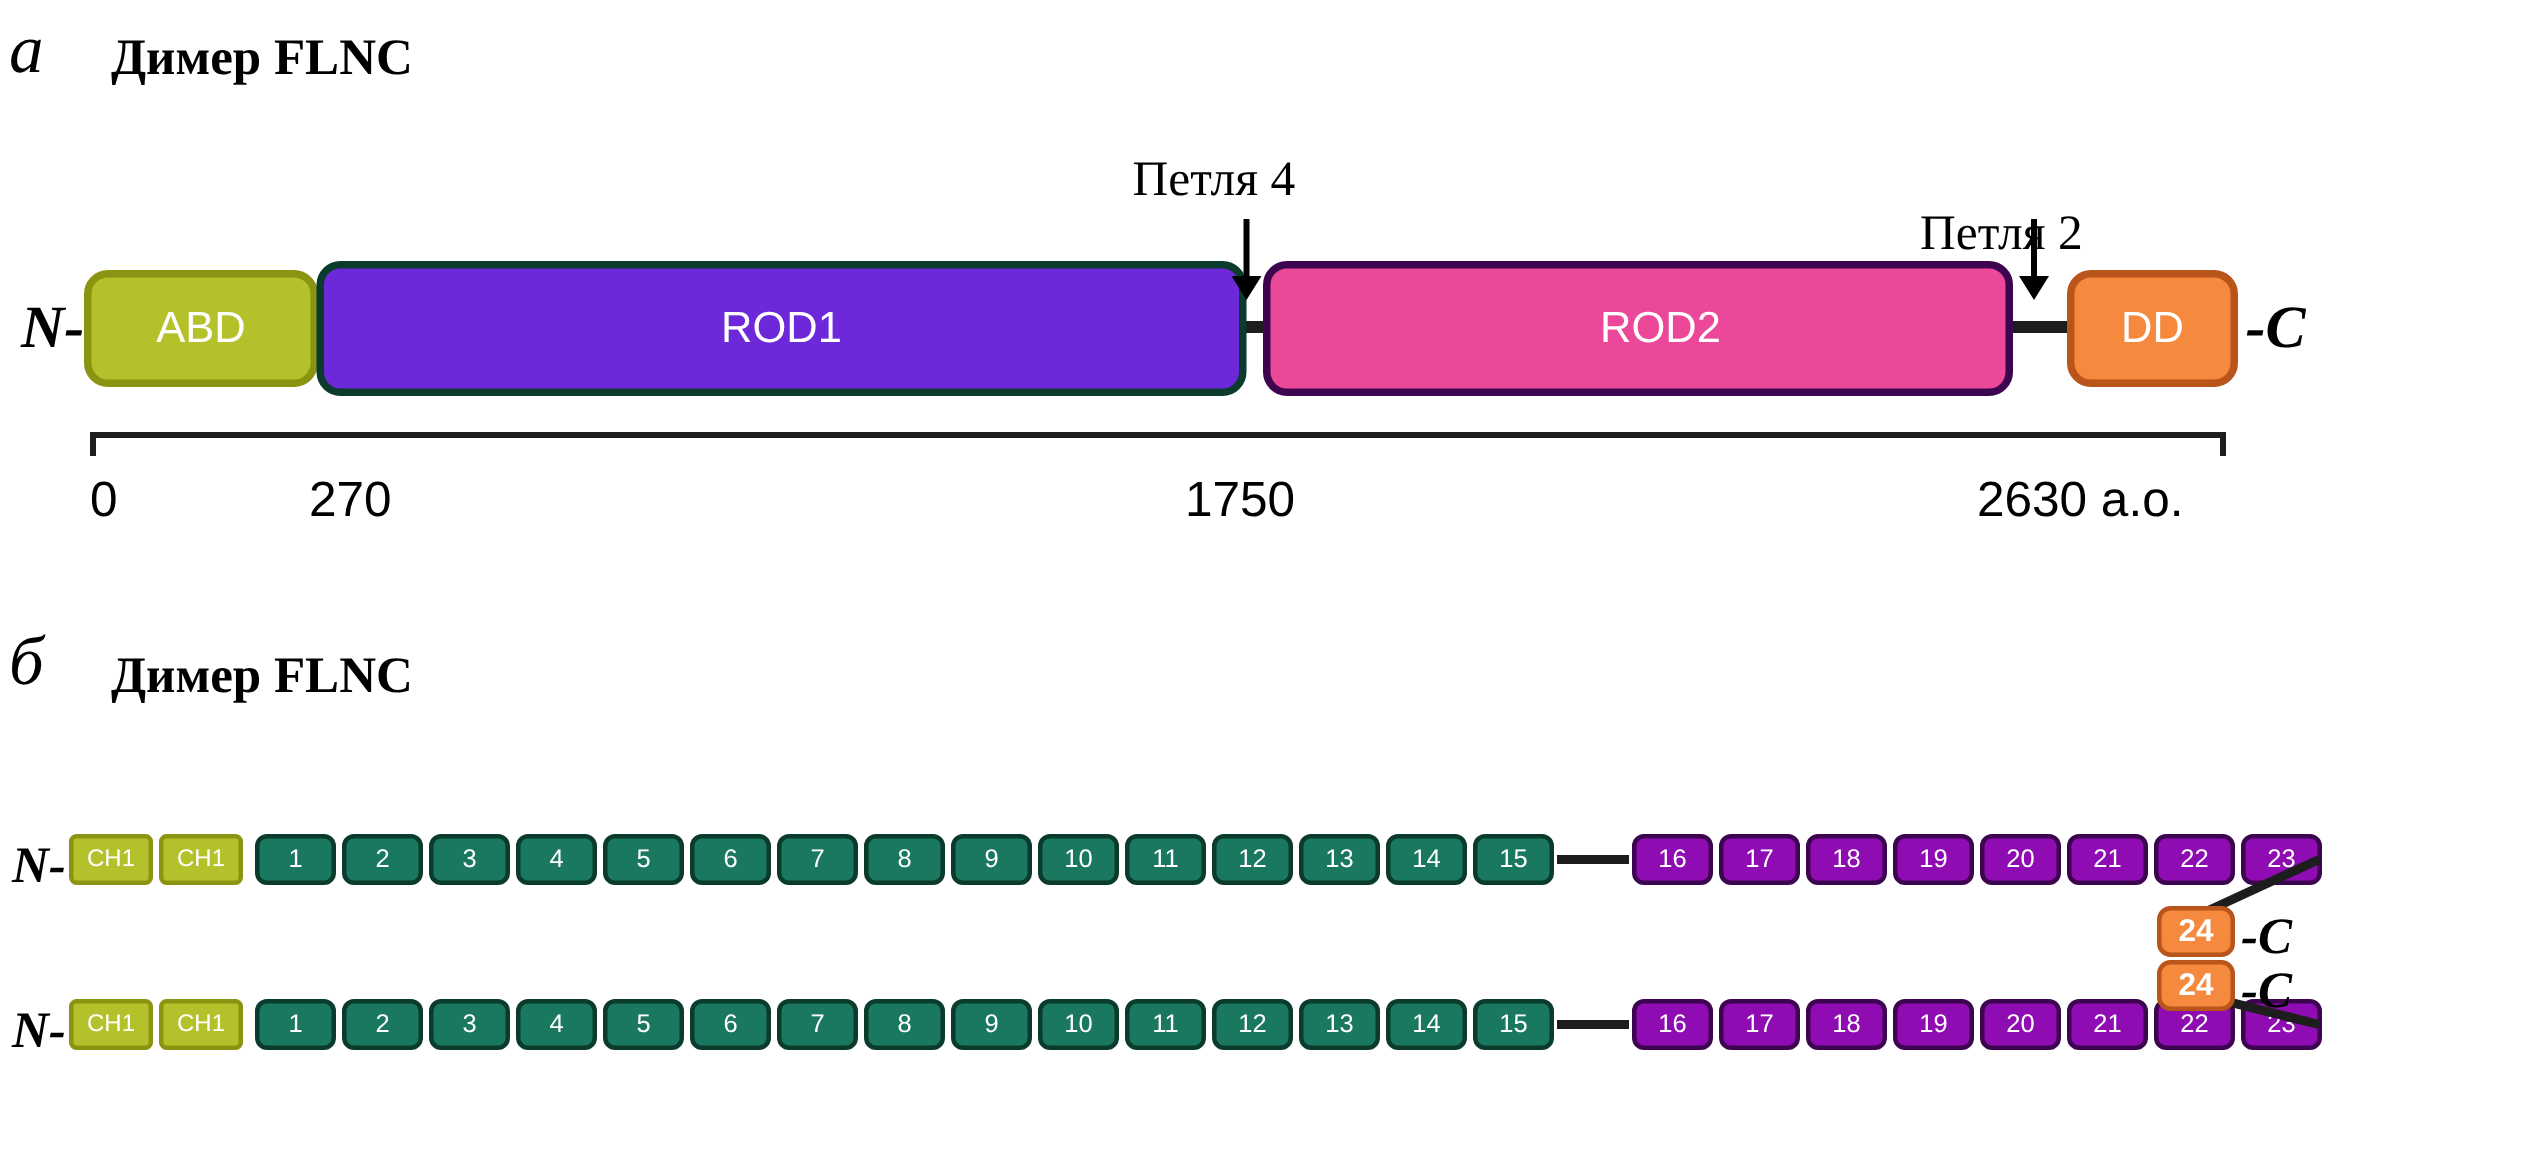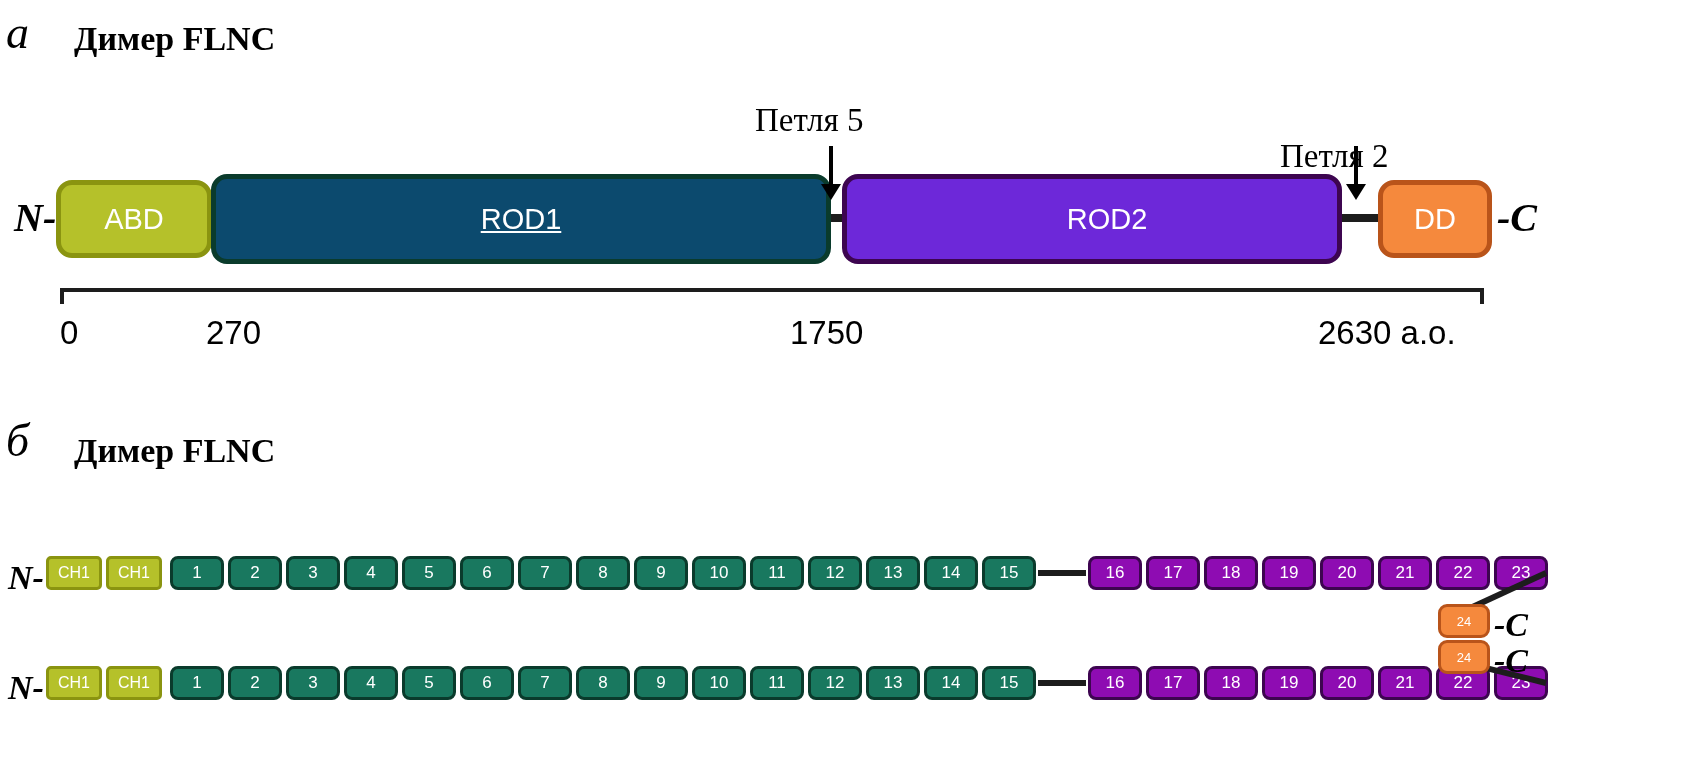--- a/index.html
+++ b/index.html
@@ -30,25 +30,25 @@
   
   .dom{
     position:absolute;box-sizing:border-box;
     display:flex;align-items:center;justify-content:center;
     color:#ffffff;font-family:"Liberation Sans", sans-serif;
     border-style:solid;
   }
   .dom.big{font-size:29px;border-width:5px;border-radius:16px;}
   .dom.sm{font-size:17px;border-width:3px;border-radius:8px;}
   .dom.ch{font-size:16px;border-width:3px;border-radius:5px;}
-  .dom.dd24{font-size:13px;border-width:3px;border-radius:9px;}
+  .dom.dd24{font-size:21px;border-width:3px;border-radius:9px;font-weight:bold;}
 
   .c-abd{background:#B5C12A;border-color:#8A9410;}
-  .c-rod1{background:#0c4a6e;border-color:#0A3B2C;text-decoration:underline;}
-  .c-rod2{background:#6d28d9;border-color:#3D0550;padding-left:30px;}
+  .c-rod1{background:#6d28d9;border-color:#0A3B2C;}
+  .c-rod2{background:#ec4899;border-color:#3D0550;padding-left:30px;}
   .c-dd{background:#F5893D;border-color:#B9541A;}
 
   
   .linker{position:absolute;background:#1d1d1d;}
   .linker-diag{position:absolute;background:#1d1d1d;transform-origin:0 50%;}
 
   
   .loop-label{
     position:absolute;font-family:"Liberation Serif", serif;
     font-size:33px;color:#000;white-space:nowrap;line-height:1;
@@ -90,21 +90,21 @@
   </div>
   <div class="dom big c-rod2" style="left:842px;top:174px;width:500px;height:90px;">
     <span>ROD2</span>
   </div>
   <div class="dom big c-dd" style="left:1378px;top:180px;width:114px;height:78px;">
     <span>DD</span>
   </div>
 
   <div class="term term-big" style="left:1497px;top:198px;">-C</div>
 
-  <div class="loop-label" style="left:755px;top:104px;">Петля 5</div>
+  <div class="loop-label" style="left:755px;top:104px;">Петля 4</div>
   <div class="arrow-shaft" style="left:829px;top:146px;height:40px;"></div>
   <div class="arrow-head" style="left:821px;top:184px;"></div>
 
   <div class="loop-label" style="left:1280px;top:104px;margin-top:36px;">Петля 2</div>
   <div class="arrow-shaft" style="left:1354px;top:146px;height:40px;"></div>
   <div class="arrow-head" style="left:1346px;top:184px;"></div>
 
   <div class="ruler-line" style="left:60px;top:288px;width:1424px;"></div>
   <div class="ruler-tick" style="left:60px;top:288px;height:16px;"></div>
   <div class="ruler-tick" style="left:1480px;top:288px;height:16px;"></div>

